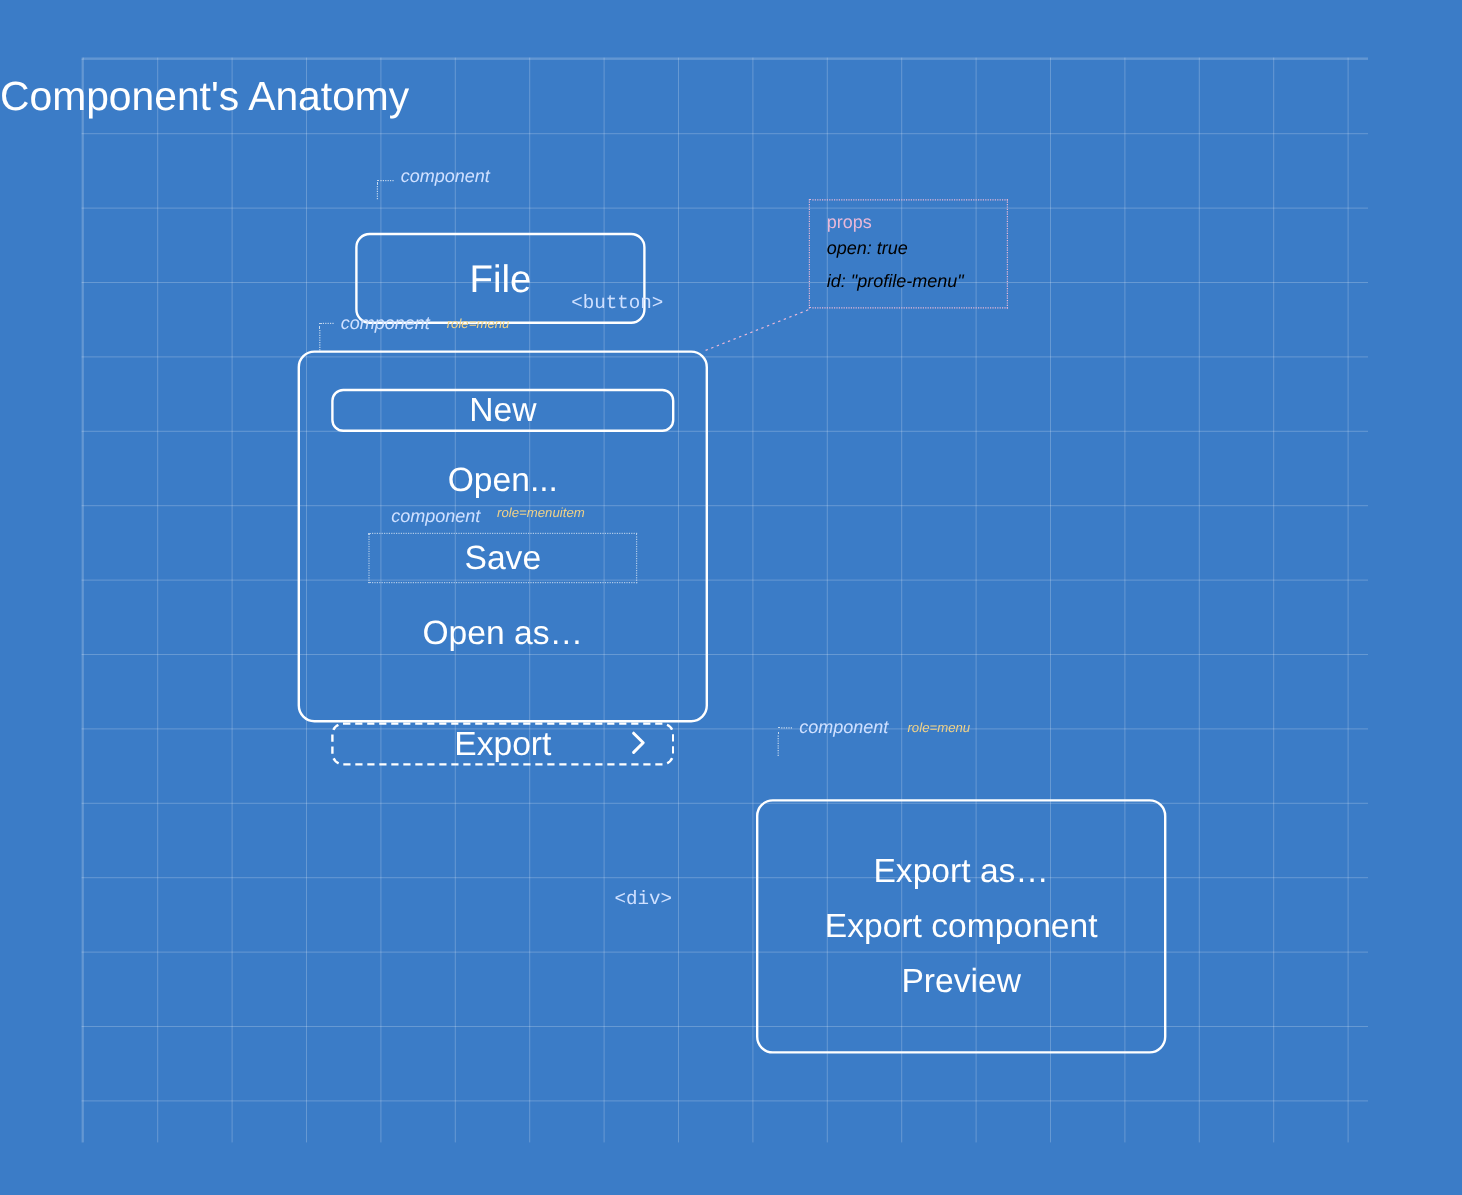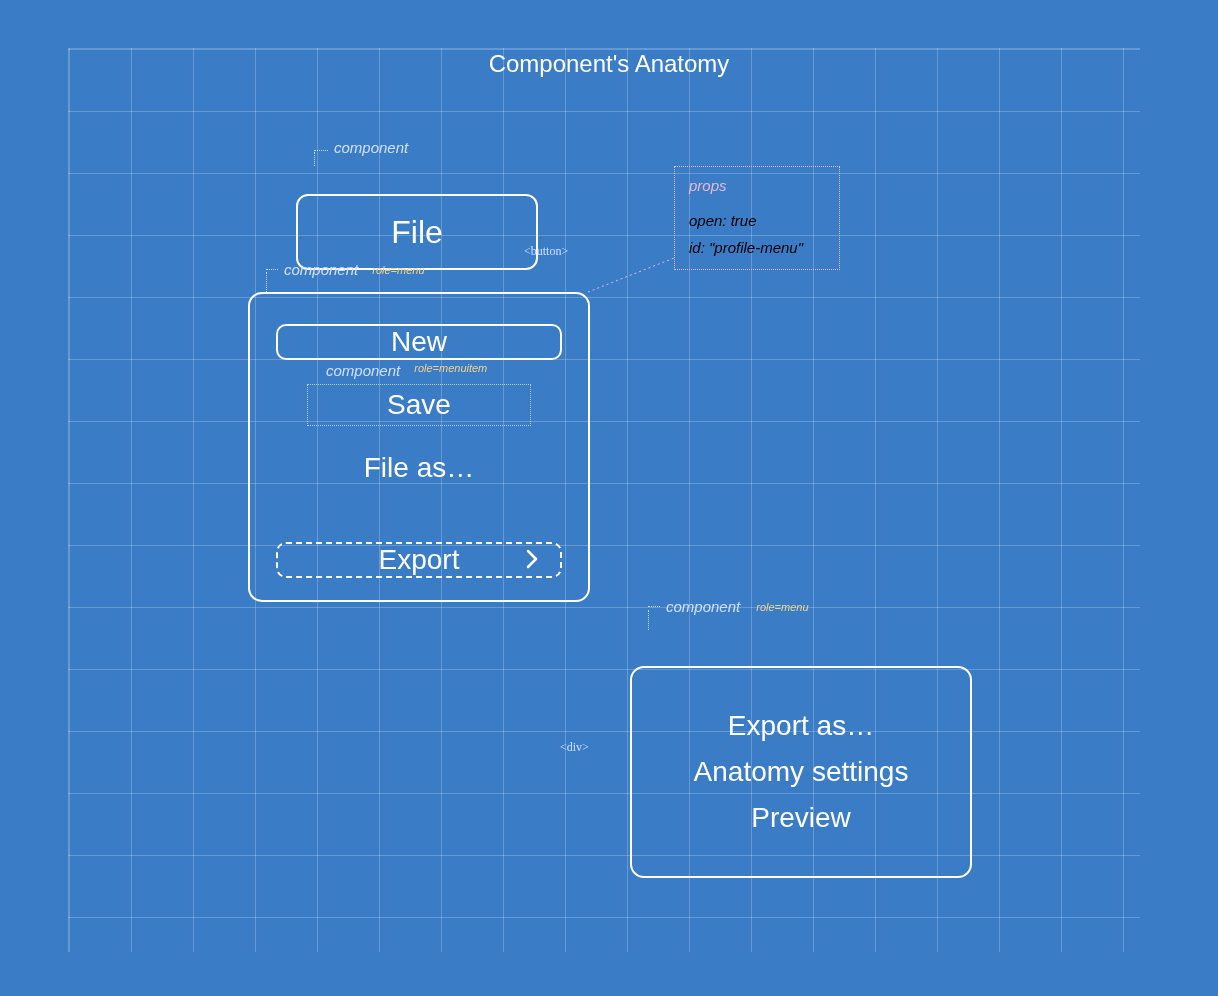--- a/index.html
+++ b/index.html
@@ -20,56 +20,54 @@
     background-image:
       linear-gradient(to right, rgba(255,255,255,0.22) 1px, transparent 1px),
       linear-gradient(to bottom, rgba(255,255,255,0.22) 1px, transparent 1px);
     background-size: 62px 62px;
     border-top: 1px solid rgba(255,255,255,0.22);
     border-left: 1px solid rgba(255,255,255,0.22);
     pointer-events: none;
   }
   .title {
     position: absolute;
-    top: 50px;
+    top: 62px;
     left: 0;
     width: 100%;
-    text-align: center;
-    color: #fff;
-    font-size: 24px;
+    text-align: left;
+    color: #fff;
+    font-size: 34px;
     font-weight: 400;
   }
   .abs { position: absolute; }
   .label-component {
     color: #cfe0ff;
     font-style: italic;
     font-size: 15px;
   }
   .label-role {
     color: #f0d288;
     font-style: italic;
     font-size: 11px;
   }
   .label-props-title {
     color: #e8b8d8;
-    font-style: italic;
     font-size: 15px;
-    margin-bottom: 13px;
+    margin-bottom: 0;
   }
   .label-props-line {
     color: #000000;
     font-style: italic;
     font-size: 15px;
     line-height: 1.8;
   }
   .tag-label {
     color: #cfe0ff;
-    font-family: Liberation Serif, serif;
-    font-size: 12px;
-    margin-left: 48px;
+    font-family: Liberation Mono, monospace;
+    font-size: 16px;
   }
   .file-box {
     position: absolute;
     top: 166px;
     left: 296px;
     width: 242px;
     height: 76px;
     border: 2.5px solid #fff;
     border-radius: 12px;
     color: #fff;
@@ -203,28 +201,29 @@
   <span class="leader-h" style="position:relative; top:0px; width:12px;"></span>
   <span class="label-component">component</span>
   <span class="label-role" style="margin-left:8px;">role=menu</span>
 </div>
 <div class="leader-v" style="top:272px; left:266px; height:20px;"></div>
 
 <div class="menu-box">
   <div class="menu-item new">
     <span>New</span>
   </div>
+  <div class="menu-item">Open...</div>
   <div class="menu-item save-wrap">
     <div class="save-labels">
       <span class="label-component">component</span>
       <span class="label-role">role=menuitem</span>
     </div>
     <span>Save</span>
   </div>
-  <div class="menu-item">File as…</div>
+  <div class="menu-item">Open as…</div>
   <div class="menu-item export">
     <span>Export</span>
     <span class="chevron">
       <svg width="12" height="20" viewBox="0 0 12 20">
           <path d="M2 2 L10 10 L2 18" stroke="#fff" stroke-width="2.5" fill="none" stroke-linecap="round" stroke-linejoin="round"></path>
         </svg>
     </span>
   </div>
 </div>
 <div class="abs tag-label" style="top:740px; left:512px;">&lt;div&gt;</div>
@@ -241,15 +240,15 @@
 
 <div class="abs" style="top:598px; left:648px; display:flex; gap:6px; align-items:center;">
   <span class="leader-h" style="position:relative; width:12px;"></span>
   <span class="label-component">component</span>
   <span class="label-role" style="margin-left:10px;">role=menu</span>
 </div>
 <div class="leader-v" style="top:610px; left:648px; height:20px;"></div>
 
 <div class="submenu-box">
   <div class="submenu-item">Export as…</div>
-  <div class="submenu-item">Anatomy settings</div>
+  <div class="submenu-item">Export component</div>
   <div class="submenu-item">Preview</div>
 </div>
 
 </body></html>

